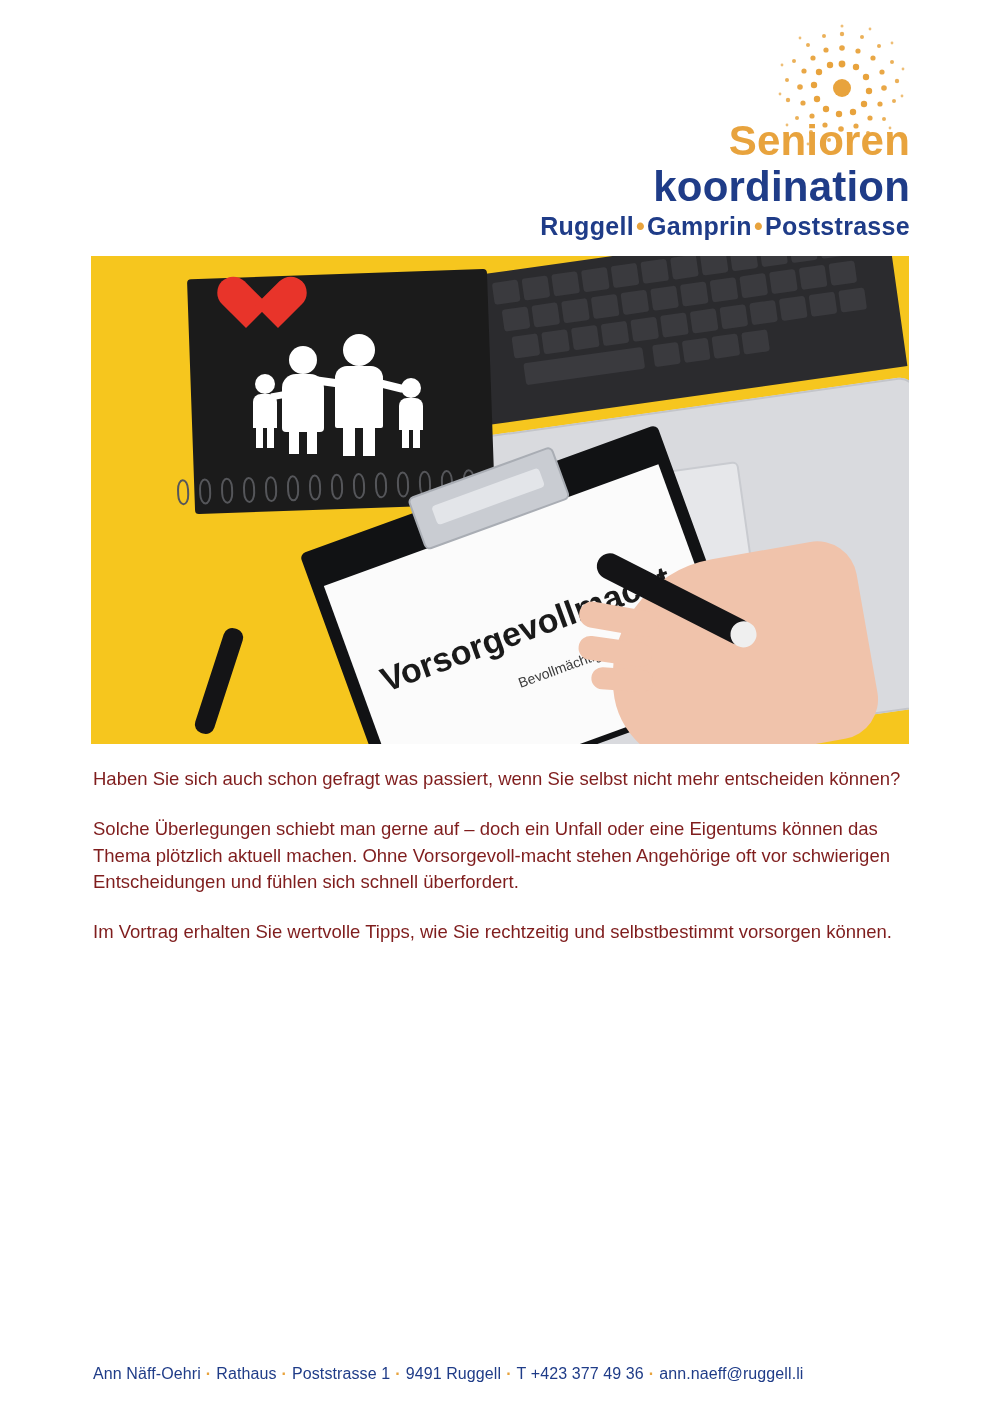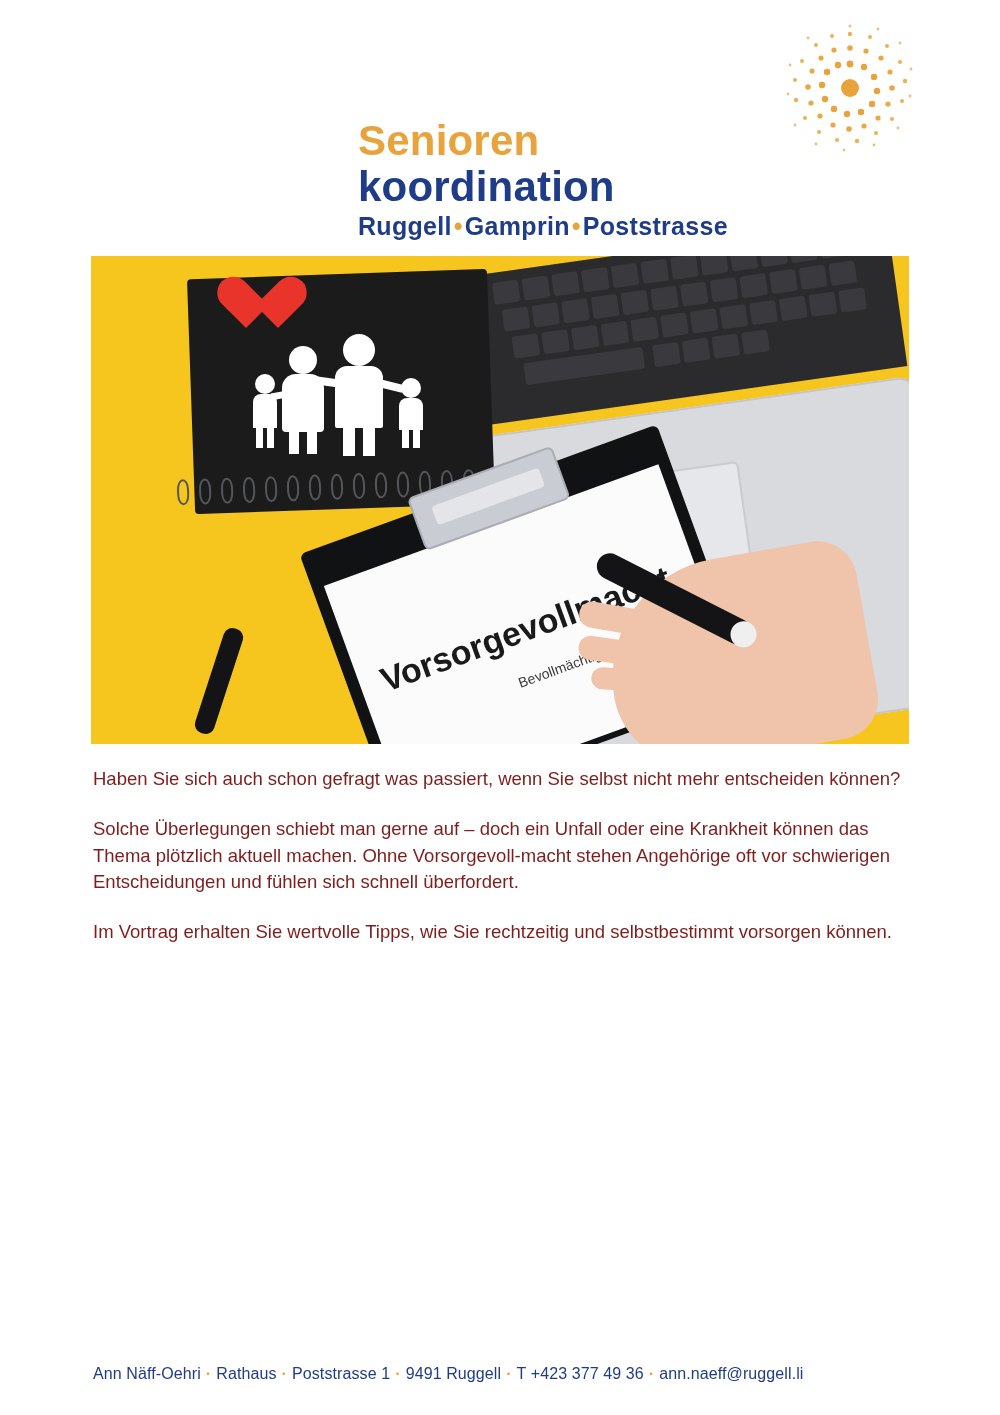--- a/index.html
+++ b/index.html
@@ -13,23 +13,23 @@
     position: relative;
     font-family: "Liberation Sans", sans-serif;
     color: #000000;
     overflow: hidden;
   }
 
   
   .logo-block {
     position: absolute;
     top: 22px;
-    right: 82px;
+    right: 90px;
     width: 560px;
-    text-align: left;
+    text-align: right;
   }
   .logo-mark {
     position: absolute;
     top: 2px;
     right: 4px;
     width: 128px;
     height: 128px;
   }
   .logo-text {
     padding-top: 98px;
@@ -505,19 +505,19 @@
   <div class="hand">
     <div class="finger" style="left:-22px; top:30px; width:80px; height:26px; transform:rotate(20deg);"></div>
     <div class="finger" style="left:-28px; top:62px; width:74px; height:24px; transform:rotate(18deg);"></div>
     <div class="finger" style="left:-20px; top:92px; width:62px; height:22px; transform:rotate(14deg);"></div>
   </div>
   <div class="marker"></div>
 </div>
 
 <div class="content">
   <p class="para">Haben Sie sich auch schon gefragt was passiert, wenn Sie selbst nicht mehr entscheiden können?</p>
-  <p class="para">Solche Überlegungen schiebt man gerne auf – doch ein Unfall oder eine Krankheit können das Thema plötzlich aktuell machen. Ohne Vorsorgevoll-macht stehen Angehörige oft vor schwierigen Entscheidungen und fühlen sich schnell überfordert.</p>
+  <p class="para">Solche Überlegungen schiebt man gerne auf – doch ein Unfall oder eine Eigentums können das Thema plötzlich aktuell machen. Ohne Vorsorgevoll-macht stehen Angehörige oft vor schwierigen Entscheidungen und fühlen sich schnell überfordert.</p>
   <p class="para">Im Vortrag erhalten Sie wertvolle Tipps, wie Sie rechtzeitig und selbstbestimmt vorsorgen können.</p>
 </div>
 
 <div class="footer">
   <span>Ann Näff-Oehri</span><span class="sep">·</span><span>Rathaus</span><span class="sep">·</span><span>Poststrasse 1</span><span class="sep">·</span><span>9491 Ruggell</span><span class="sep">·</span><span>T +423 377 49 36</span><span class="sep">·</span><span>ann.naeff@ruggell.li</span>
 </div>
 
 </body></html>

